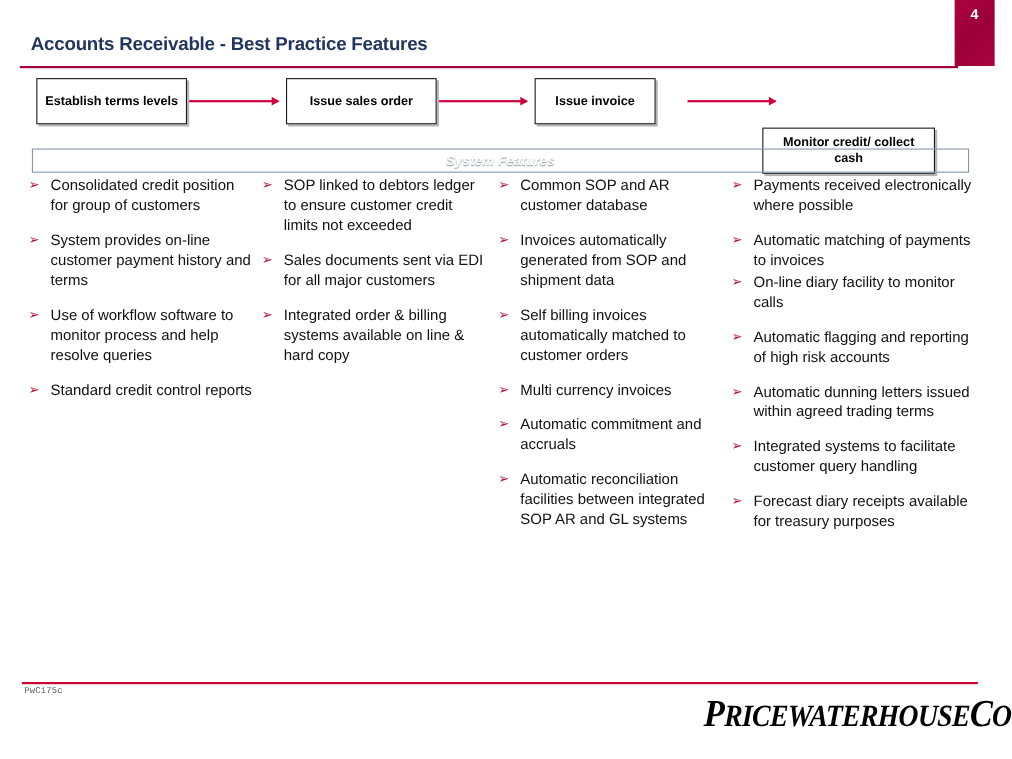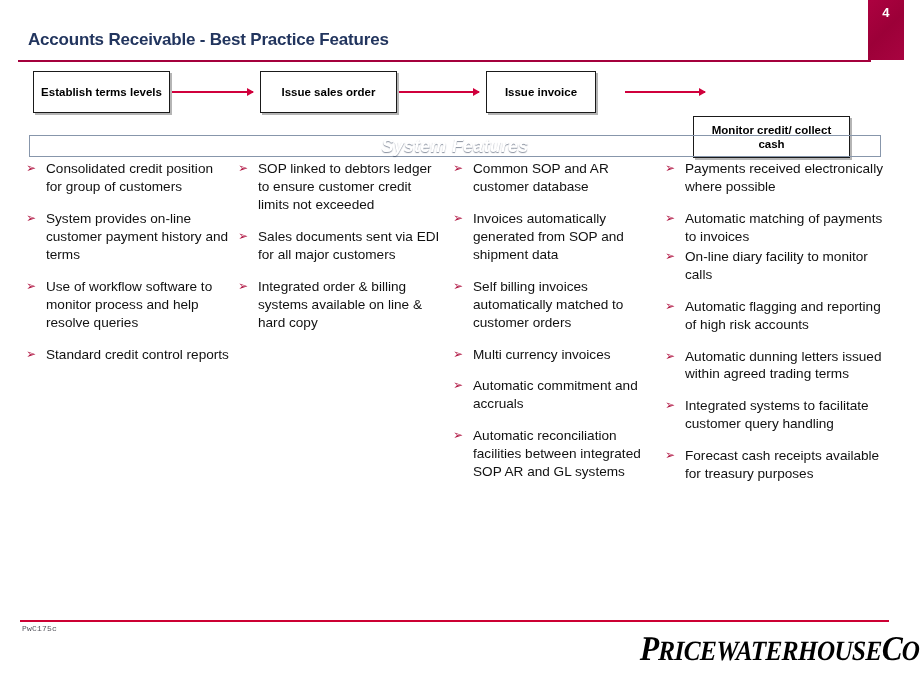--- a/index.html
+++ b/index.html
@@ -124,21 +124,21 @@
         #4e6party 0%,
         #52688a 28%,
         #7e93ae 62%,
         #9aacc2 85%,
         #b9c6d6 100%);
     display: flex;
     align-items: center;
     justify-content: center;
   }
   .features-banner-label {
-    font-size: 18px;
+    font-size: 12px;
     font-weight: bold;
     font-style: italic;
     color: #ffffff;
     letter-spacing: 0.2px;
     text-shadow: 0 1px 1px rgba(40,55,80,0.55);
   }
 
   
   .columns {
     position: absolute;
@@ -268,21 +268,21 @@
         <div class="bullet"><span class="bullet-marker">➢</span><span>Automatic commitment and accruals</span></div>
         <div class="bullet"><span class="bullet-marker">➢</span><span>Automatic reconciliation facilities between integrated SOP AR and GL systems</span></div>
       </div>
     <div class="col col-4">
         <div class="bullet"><span class="bullet-marker">➢</span><span>Payments received electronically where possible</span></div>
         <div class="bullet tight"><span class="bullet-marker">➢</span><span>Automatic matching of payments to invoices</span></div>
         <div class="bullet"><span class="bullet-marker">➢</span><span>On-line diary facility to monitor calls</span></div>
         <div class="bullet"><span class="bullet-marker">➢</span><span>Automatic flagging and reporting of high risk accounts</span></div>
         <div class="bullet"><span class="bullet-marker">➢</span><span>Automatic dunning letters issued within agreed trading terms</span></div>
         <div class="bullet"><span class="bullet-marker">➢</span><span>Integrated systems to facilitate customer query handling</span></div>
-        <div class="bullet"><span class="bullet-marker">➢</span><span>Forecast cash receipts available for treasury purposes</span></div>
+        <div class="bullet"><span class="bullet-marker">➢</span><span>Forecast diary receipts available for treasury purposes</span></div>
       </div>
   </div>
 
   <div class="footer-rule"></div>
   <div class="footer-code">PwC175c</div>
 
   <div class="pwc-logo">
     <span class="pwc-wordmark"><span class="cap">P</span><span>R</span><span>I</span><span>C</span><span>E</span><span>W</span><span>A</span><span>T</span><span>E</span><span>R</span><span>H</span><span>O</span><span>U</span><span>S</span><span>E</span><span class="cap">C</span><span>O</span><span>O</span></span>
 
   </div>

